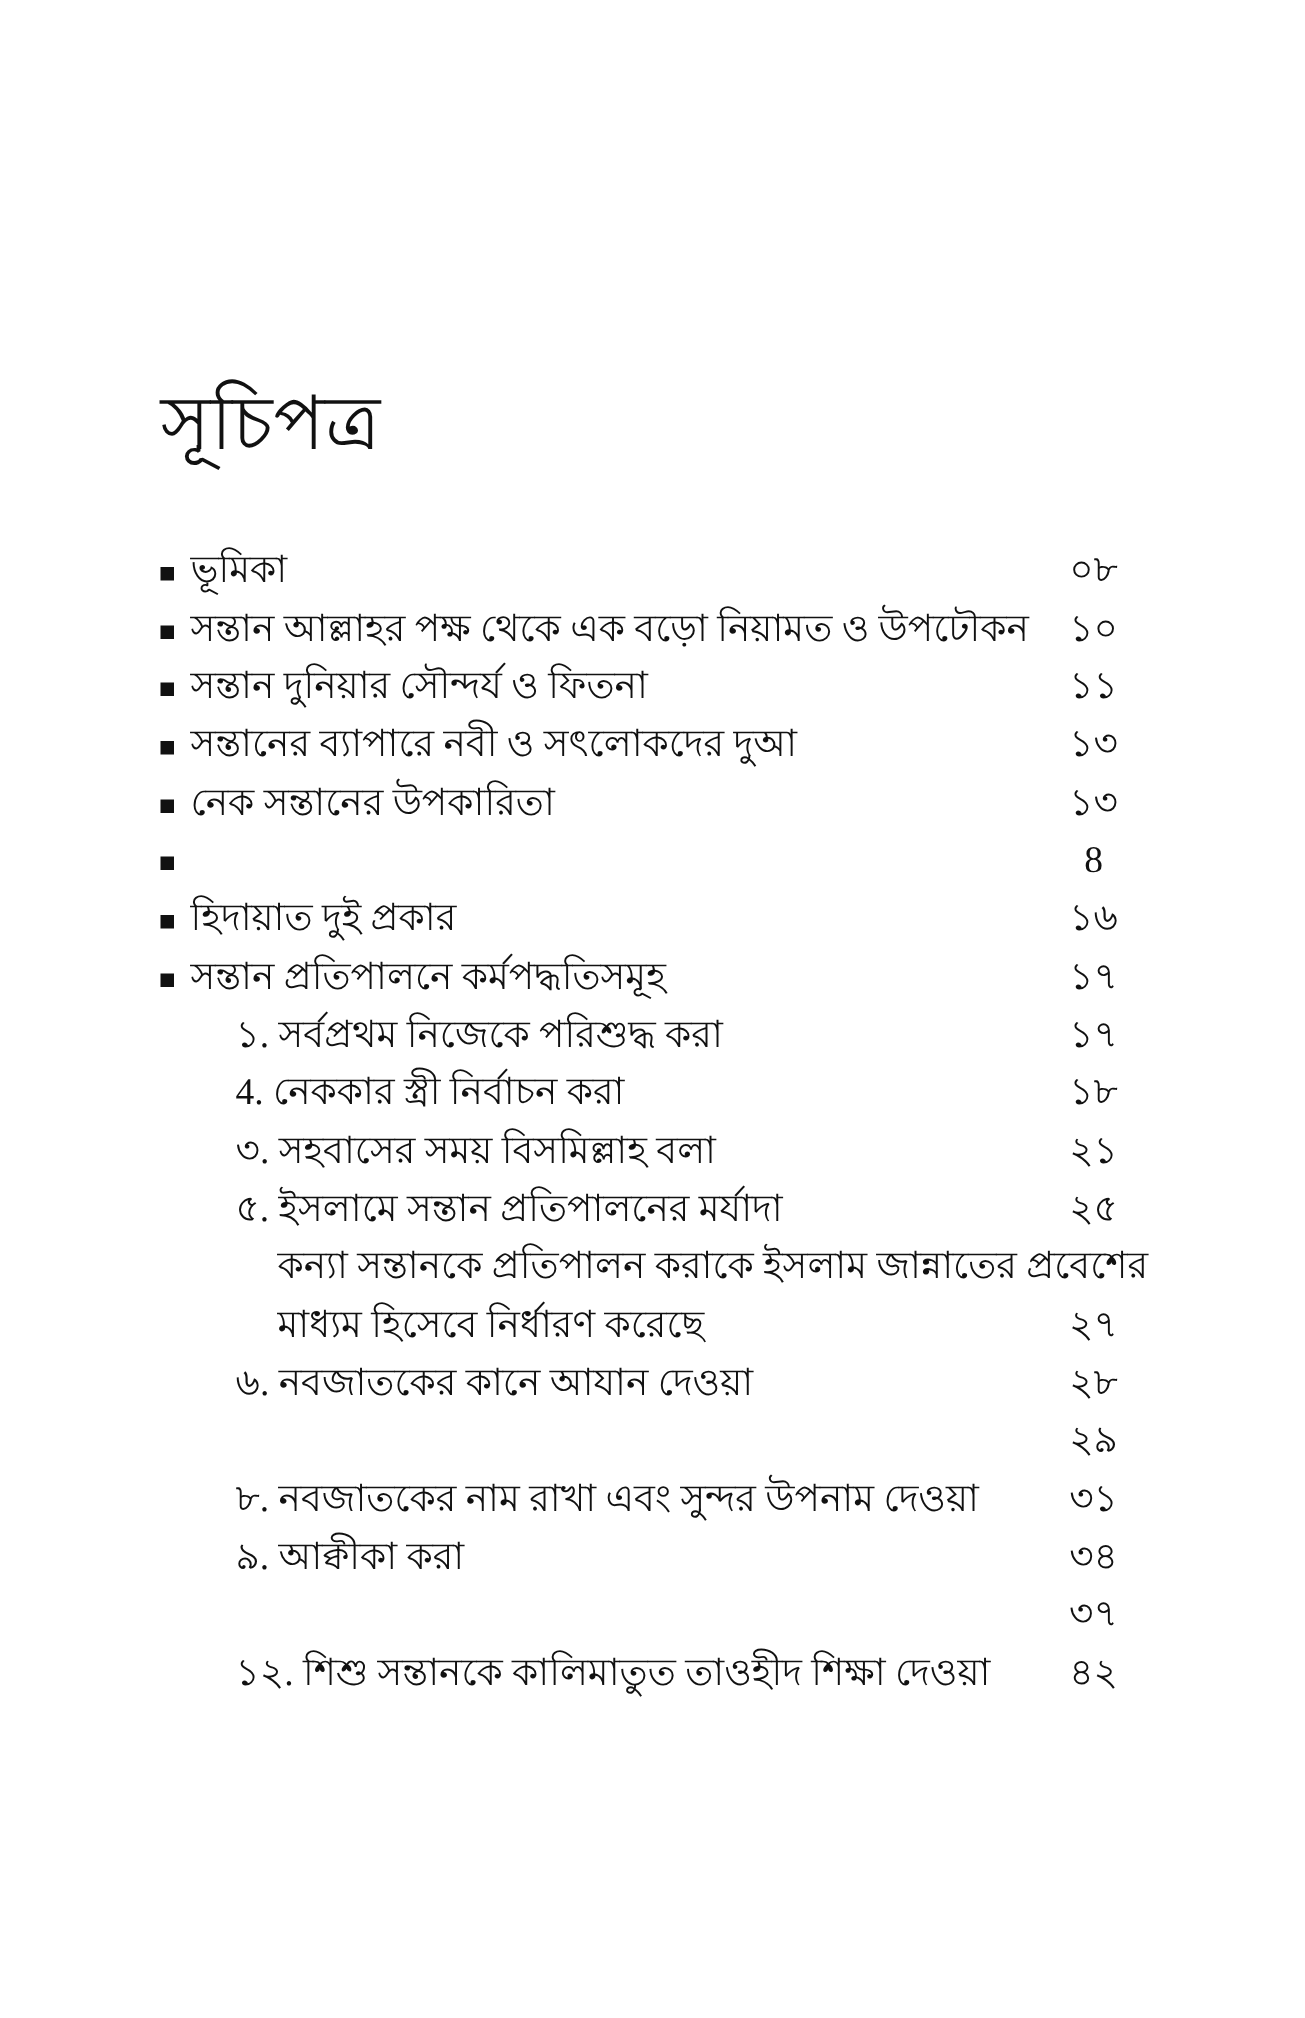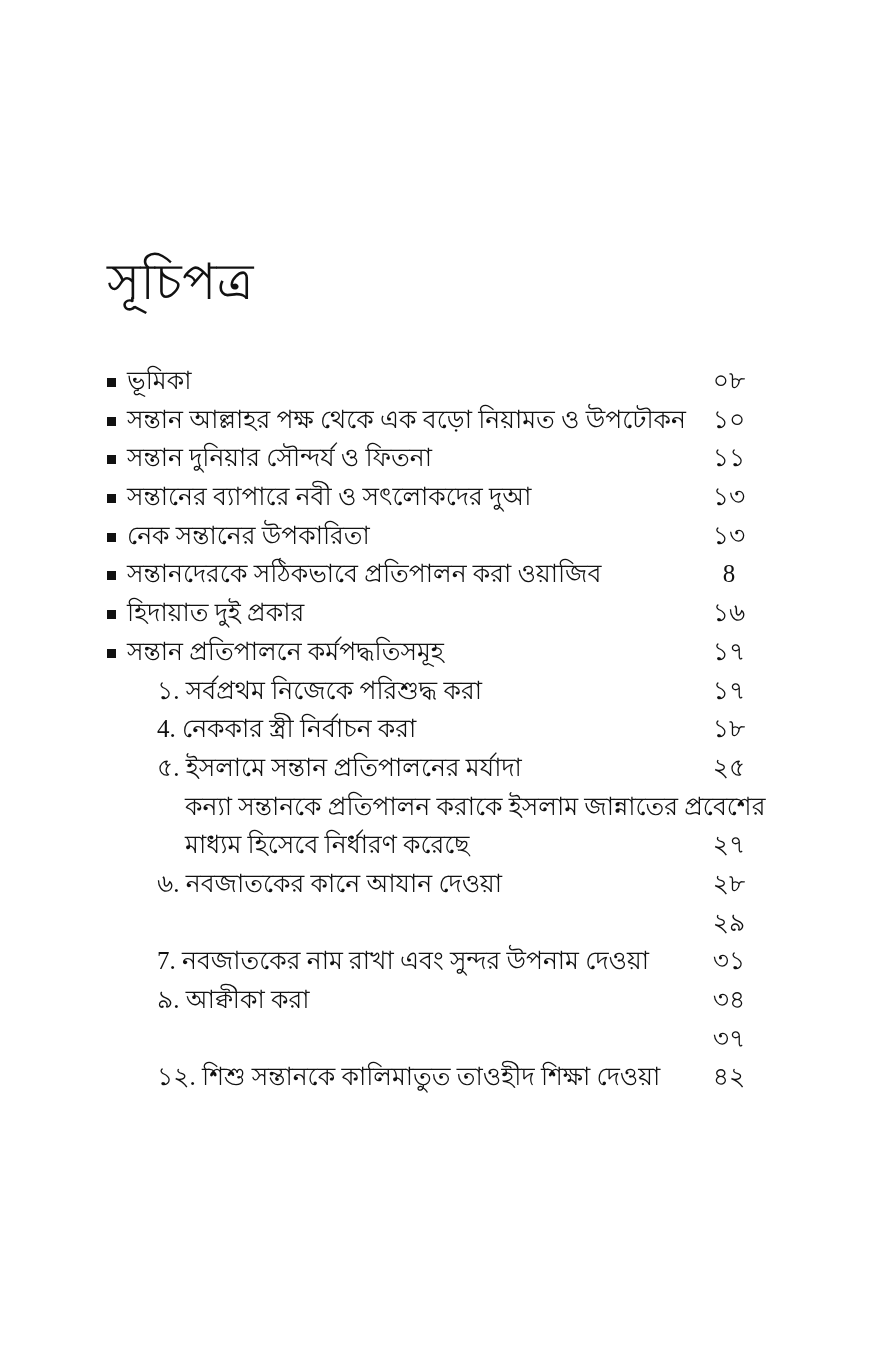--- a/index.html
+++ b/index.html
@@ -96,21 +96,20 @@
 
   <div class="row main">
     <span class="bullet"></span>
     <span class="label">নেক সন্তানের উপকারিতা</span>
     <span class="spacer"></span>
     <span class="page-num">১৩</span>
   </div>
 
   <div class="row main">
     <span class="bullet"></span>
-    <span class="label">সন্তানদেরকে সঠিকভাবে প্রতিপালন করা ওয়াজিব</span>
     <span class="spacer"></span>
     <span class="page-num">8</span>
   </div>
 
   <div class="row main">
     <span class="bullet"></span>
     <span class="label">হিদায়াত দুই প্রকার</span>
     <span class="spacer"></span>
     <span class="page-num">১৬</span>
   </div>
@@ -129,20 +128,26 @@
     <span class="page-num">১৭</span>
   </div>
 
   <div class="row sub">
 
     <span class="label">4. নেককার স্ত্রী নির্বাচন করা</span>
     <span class="spacer"></span>
     <span class="page-num">১৮</span>
   </div>
 
+  <div class="row sub">
+
+    <span class="label">৩. সহবাসের সময় বিসমিল্লাহ বলা</span>
+    <span class="spacer"></span>
+    <span class="page-num">২১</span>
+  </div>
 
 
   <div class="row sub">
 
     <span class="label">৫. ইসলামে সন্তান প্রতিপালনের মর্যাদা</span>
     <span class="spacer"></span>
     <span class="page-num">২৫</span>
   </div>
 
   <div class="row cont">
@@ -167,21 +172,21 @@
   </div>
 
   <div class="row sub">
 
     <span class="spacer"></span>
     <span class="page-num">২৯</span>
   </div>
 
   <div class="row sub">
 
-    <span class="label">7. নবজাতকের নাম রাখা এবং সুন্দর উপনাম দেওয়া</span>
+    <span class="label">৮. নবজাতকের নাম রাখা এবং সুন্দর উপনাম দেওয়া</span>
     <span class="spacer"></span>
     <span class="page-num">৩১</span>
   </div>
 
   <div class="row sub">
 
     <span class="label">৯. আক্বীকা করা</span>
     <span class="spacer"></span>
     <span class="page-num">৩৪</span>
   </div>

